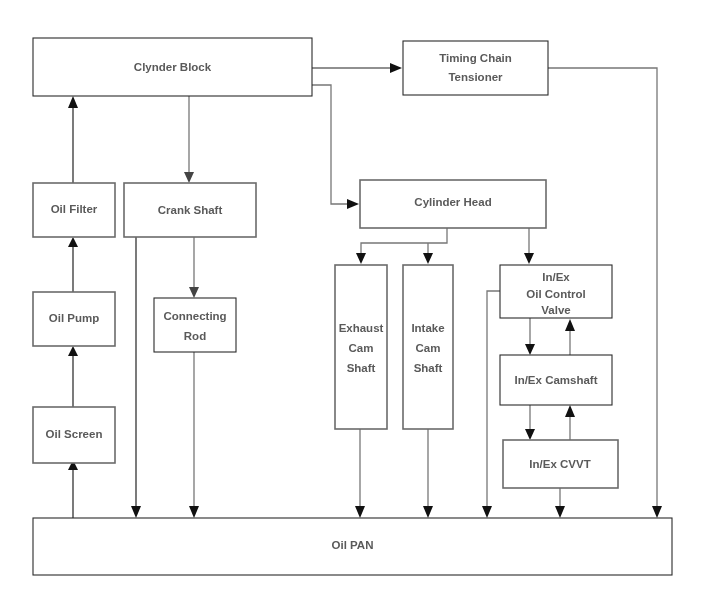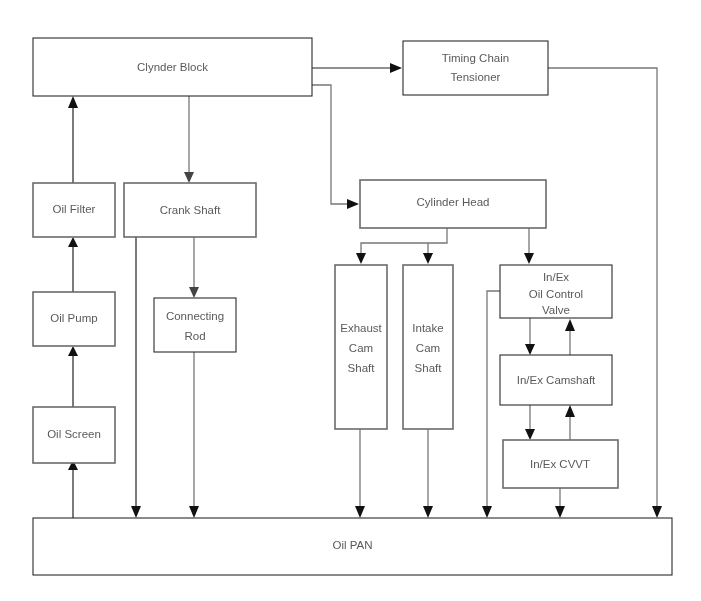--- a/index.html
+++ b/index.html
@@ -11,20 +11,21 @@
     width: 701px;
     height: 601px;
     font-family: "Liberation Sans", sans-serif;
     overflow: hidden;
   }
   #diagram-root {
     position: relative;
     width: 701px;
     height: 601px;
     background: #ffffff;
+    font-weight: bold;
   }
   svg.flow {
     position: absolute;
     top: 0;
     left: 0;
     width: 701px;
     height: 601px;
   }
   .node-rect {
     fill: #ffffff;

